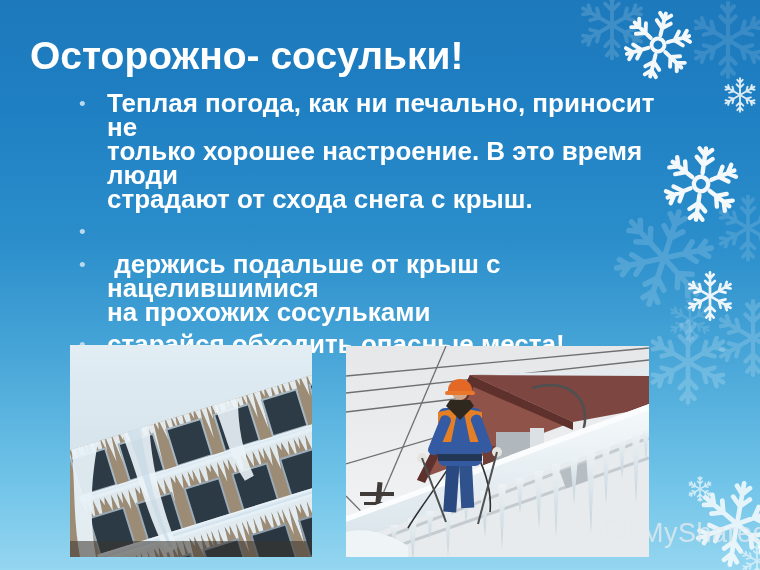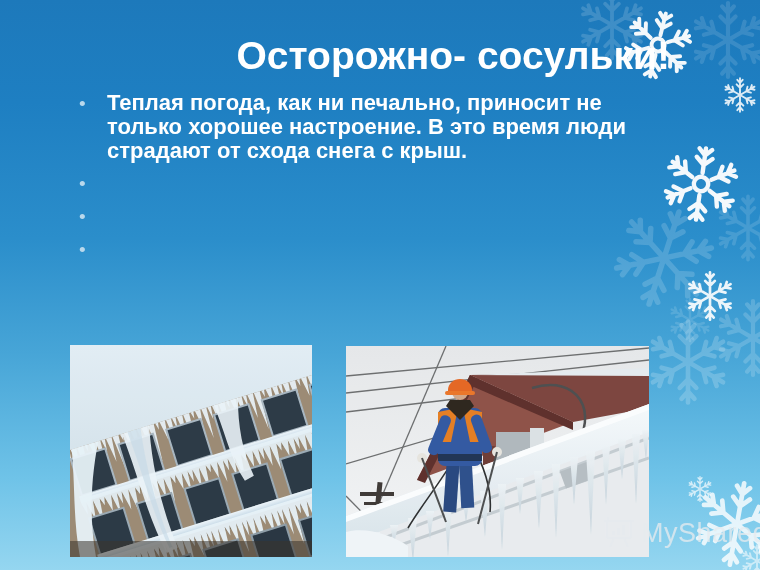--- a/index.html
+++ b/index.html
@@ -3,28 +3,28 @@
 <meta charset="utf-8">
 <style>
   html,body{margin:0;padding:0;background:#000;}
   .slide{
     position:relative;width:760px;height:570px;overflow:hidden;
     font-family:"Liberation Sans","DejaVu Sans",sans-serif;
     background:linear-gradient(180deg,#1d79bb 0%,#1e7fc2 18%,#2b8ecb 42%,#47a5d7 62%,#6fc3e8 84%,#95d6f0 100%);
   }
   .title{
     position:absolute;left:30px;top:34px;width:640px;margin:0;
-    text-align:right;font-size:39px;line-height:44px;font-weight:bold;color:#ffffff;
+    text-align:left;font-size:39px;line-height:44px;font-weight:bold;color:#ffffff;
     letter-spacing:0px;
   }
   .bullets{position:absolute;left:78px;top:91px;width:585px;}
   .bullet{display:flex;align-items:flex-start;margin:0 0 8px 0;}
   .dot{flex:0 0 28px;color:#b9d8ec;font-size:19px;line-height:25px;padding-left:1px;}
   .btext{
-    font-size:22px;line-height:24px;font-weight:bold;color:#ffffff;
+    font-size:26px;line-height:24px;font-weight:bold;color:#ffffff;
     white-space:pre-wrap;
   }
   .flakes{position:absolute;left:0;top:0;width:760px;height:570px;pointer-events:none;}
   .photo{position:absolute;display:block;}
   .photo-left{left:70px;top:345px;width:242px;height:212px;}
   .photo-right{left:346px;top:346px;width:303px;height:211px;}
   .watermark{
     position:absolute;left:601px;top:513px;display:flex;align-items:center;
     color:rgba(233,237,241,0.8);
   }
@@ -118,23 +118,26 @@
       <span class="dot">•</span>
       <span class="btext">Теплая погода, как ни печально, приносит не
 только хорошее настроение. В это время люди
 страдают от схода снега с крыш.</span>
     </div>
     <div class="bullet">
       <span class="dot">•</span>
     </div>
     <div class="bullet">
       <span class="dot">•</span>
+      <span class="btext"> держись подальше от крыш с нацелившимися
+на прохожих сосульками</span>
     </div>
     <div class="bullet">
       <span class="dot">•</span>
+      <span class="btext">старайся обходить опасные места!</span>
     </div>
   </div>
 
   <svg class="photo photo-left" viewBox="0 0 242 212">
     <defs>
       <linearGradient id="skyL" x1="0" y1="0" x2="0" y2="1">
         <stop offset="0" stop-color="#e9f1f5"></stop>
           <stop offset="1" stop-color="#cfdce4"></stop>
       </linearGradient>
       <linearGradient id="ice" x1="0" y1="0" x2="0" y2="1">

